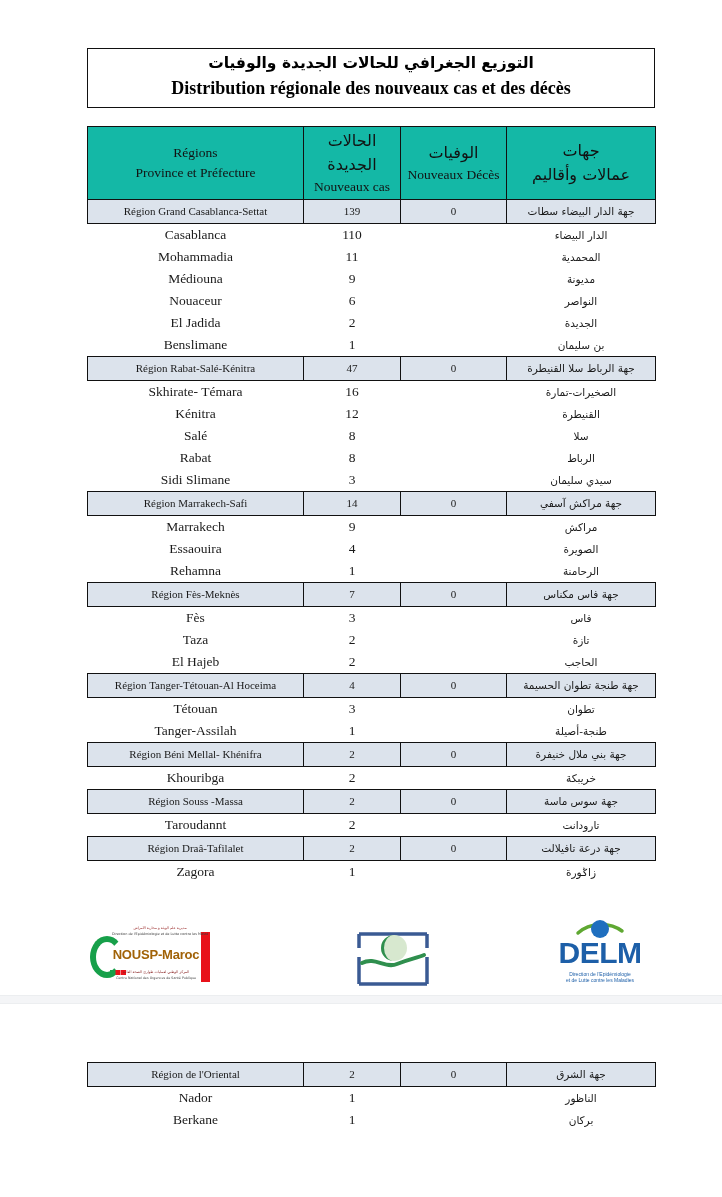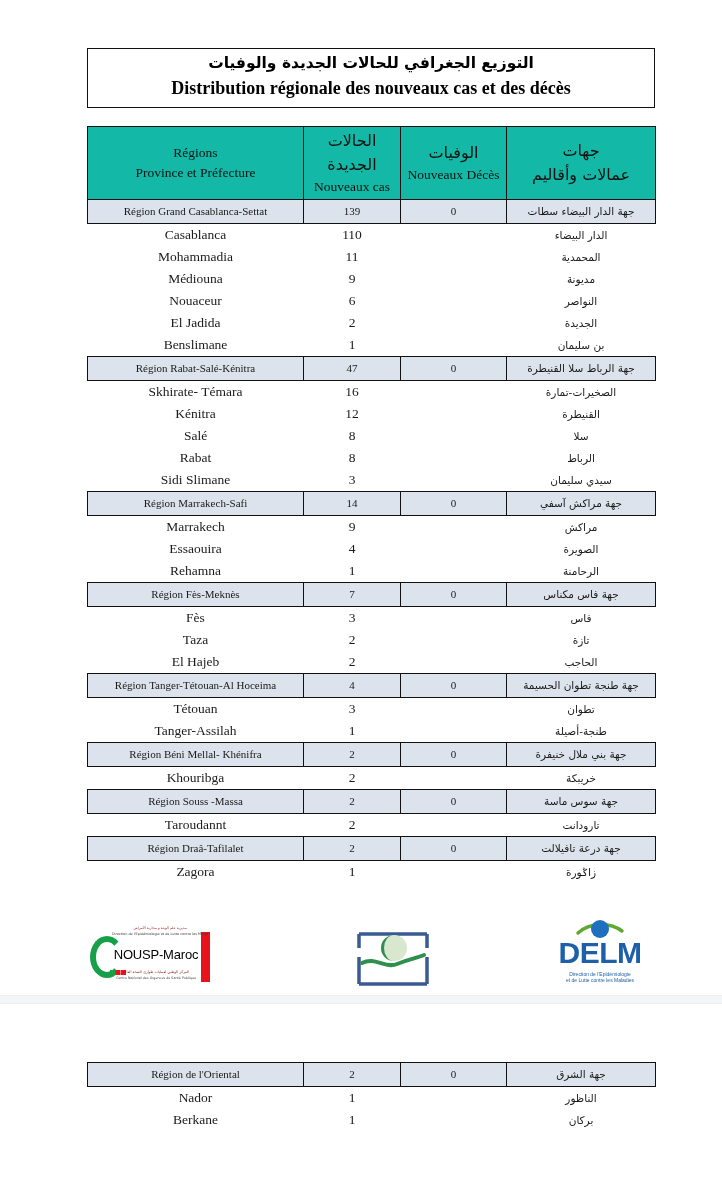--- a/index.html
+++ b/index.html
@@ -173,23 +173,23 @@
     right: 8px; top: 6px;
     width: 9px; height: 50px;
     background: #e8121a;
   }
   .nousp-name {
     position: absolute;
     left: 20px; top: 21px;
     width: 96px;
     text-align: center;
     font-family: "Liberation Sans", "DejaVu Sans", sans-serif;
-    font-weight: 400;
+    font-weight: 700;
     font-size: 13px;
-    color: #000000;
+    color: #a16207;
     letter-spacing: -0.2px;
   }
   .nousp-top {
     position: absolute;
     left: 24px; top: 0px;
     width: 96px;
     text-align: center;
     font-size: 3.6px;
     line-height: 1.5;
     color: #9a2b2b;

